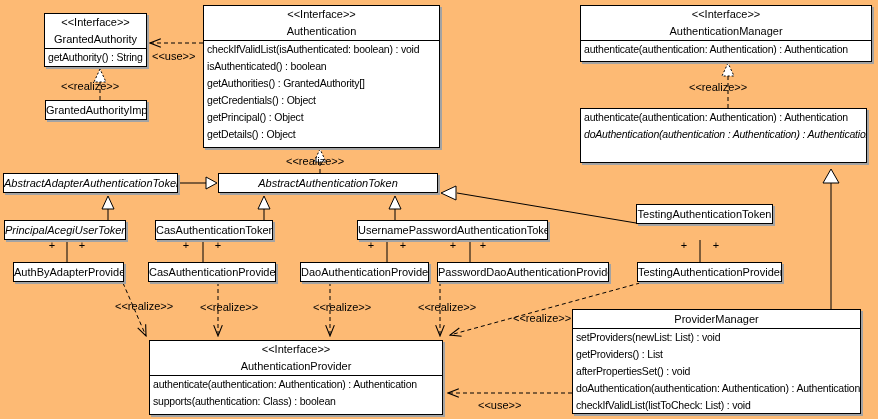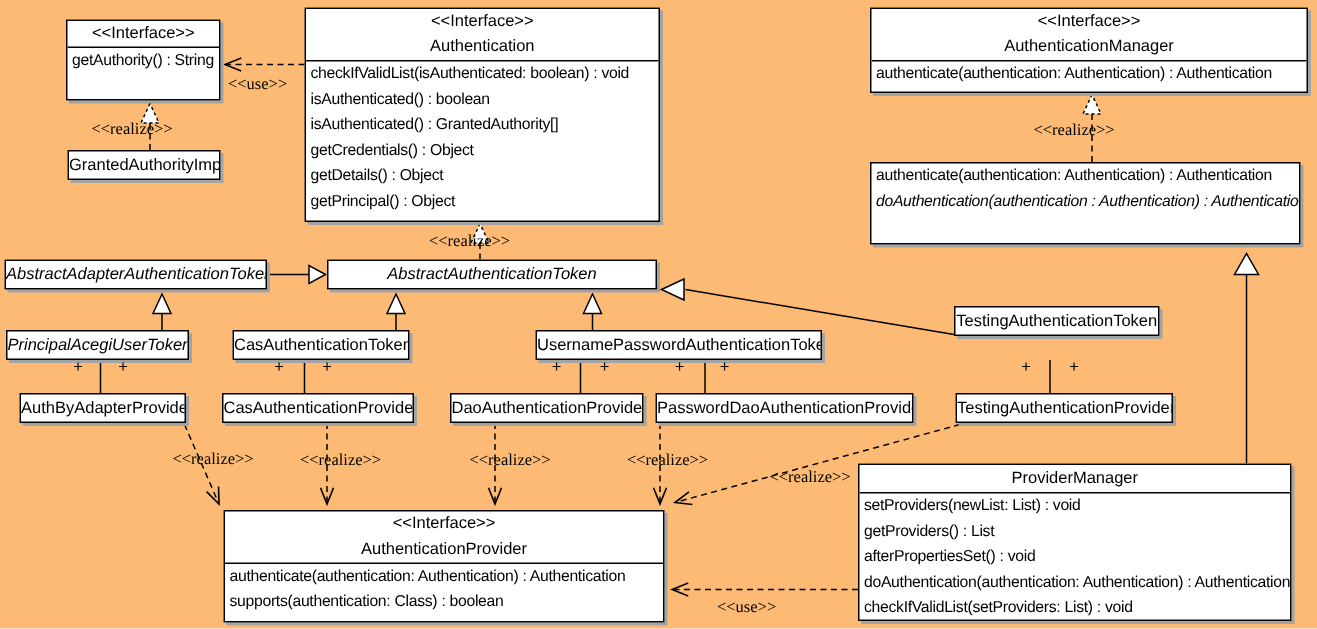--- a/index.html
+++ b/index.html
@@ -8,21 +8,21 @@
   .cls{position:absolute;background:#fff;border:1px solid #000;
     box-shadow:2px 2px 0 #a3a3a3;box-sizing:border-box;overflow:hidden;}
   .hdr{border-bottom:1px solid #000;padding:0 2px;text-align:center;}
   .stereo,.cname{font-size:11px;line-height:17px;white-space:nowrap;}
   .single .cname{line-height:18px;text-align:center;border:none;}
   .h1 .hdr .cname{line-height:18px;}
   .italic .cname{font-style:italic;}
   .methods{padding:0 3px;overflow:hidden;}
   .m{font-size:10.5px;line-height:17px;white-space:nowrap;letter-spacing:-0.2px;}
   .m.it{font-style:italic;}
-  .edge-label{position:absolute;font-size:11px;white-space:nowrap;font-family:Liberation Serif, serif;}
+  .edge-label{position:absolute;font-size:11px;white-space:nowrap;}
   .plus{position:absolute;font-size:11px;width:10px;text-align:center;line-height:12px;}
   svg.wires{position:absolute;left:0;top:0;pointer-events:none;}
   .wire{stroke:#000;stroke-width:1;fill:none;}
   .dash{stroke-dasharray:4 3;}
   .tri{fill:#fff;stroke:#000;stroke-width:1;}
   .tridash{fill:#fff;stroke:#000;stroke-width:1;stroke-dasharray:2 2;}
 </style>
 </head>
 <body>
 
@@ -85,42 +85,43 @@
     <path class="wire dash" d="M440,282 V336" marker-end="url(#oa)"></path>
     <path class="wire dash" d="M640,283 L450,335" marker-end="url(#oa)"></path>
 
     <path class="wire dash" d="M203,43 H150" marker-end="url(#oa)"></path>
     <path class="wire dash" d="M572,393 H448" marker-end="url(#oa)"></path>
   </svg>
 
   <div class="cls" style="left:44px;top:13px;width:103px;height:54px;">
     <div class="hdr">
       <div class="stereo">&lt;&lt;Interface&gt;&gt;</div>
+      <div class="cname">GrantedAuthority</div>
     </div>
     <div class="methods">
         <div class="m">getAuthority() : String</div>
       </div>
   </div>
 
   <div class="cls single" style="left:45px;top:100px;width:102px;height:20px;">
     <div class="cname">GrantedAuthorityImpl</div>
   </div>
 
   <div class="cls" style="left:203px;top:5px;width:237px;height:143px;">
     <div class="hdr">
       <div class="stereo">&lt;&lt;Interface&gt;&gt;</div>
       <div class="cname">Authentication</div>
     </div>
     <div class="methods">
       <div class="m">checkIfValidList(isAuthenticated: boolean) : void</div>
       <div class="m">isAuthenticated() : boolean</div>
-      <div class="m">isAuthenticated() : GrantedAuthority[]</div>
+      <div class="m">getAuthorities() : GrantedAuthority[]</div>
       <div class="m">getCredentials() : Object</div>
+      <div class="m">getPrincipal() : Object</div>
       <div class="m">getDetails() : Object</div>
-      <div class="m">getPrincipal() : Object</div>
     </div>
   </div>
 
   <div class="cls" style="left:580px;top:5px;width:292px;height:57px;">
     <div class="hdr">
       <div class="stereo">&lt;&lt;Interface&gt;&gt;</div>
       <div class="cname">AuthenticationManager</div>
     </div>
     <div class="methods">
         <div class="m">authenticate(authentication: Authentication) : Authentication</div>
@@ -191,21 +192,21 @@
 
   <div class="cls h1" style="left:572px;top:309px;width:289px;height:105px;">
     <div class="hdr">
       <div class="cname">ProviderManager</div>
     </div>
     <div class="methods">
       <div class="m">setProviders(newList: List) : void</div>
       <div class="m">getProviders() : List</div>
       <div class="m">afterPropertiesSet() : void</div>
       <div class="m">doAuthentication(authentication: Authentication) : Authentication</div>
-      <div class="m">checkIfValidList(setProviders: List) : void</div>
+      <div class="m">checkIfValidList(listToCheck: List) : void</div>
     </div>
   </div>
 
   <div class="edge-label" style="left:152px;top:50px;">&lt;&lt;use&gt;&gt;</div>
   <div class="edge-label" style="left:61px;top:80px;">&lt;&lt;realize&gt;&gt;</div>
   <div class="edge-label" style="left:286px;top:155px;">&lt;&lt;realize&gt;&gt;</div>
   <div class="edge-label" style="left:689px;top:81px;">&lt;&lt;realize&gt;&gt;</div>
   <div class="edge-label" style="left:115px;top:300px;">&lt;&lt;realize&gt;&gt;</div>
   <div class="edge-label" style="left:200px;top:301px;">&lt;&lt;realize&gt;&gt;</div>
   <div class="edge-label" style="left:313px;top:301px;">&lt;&lt;realize&gt;&gt;</div>

